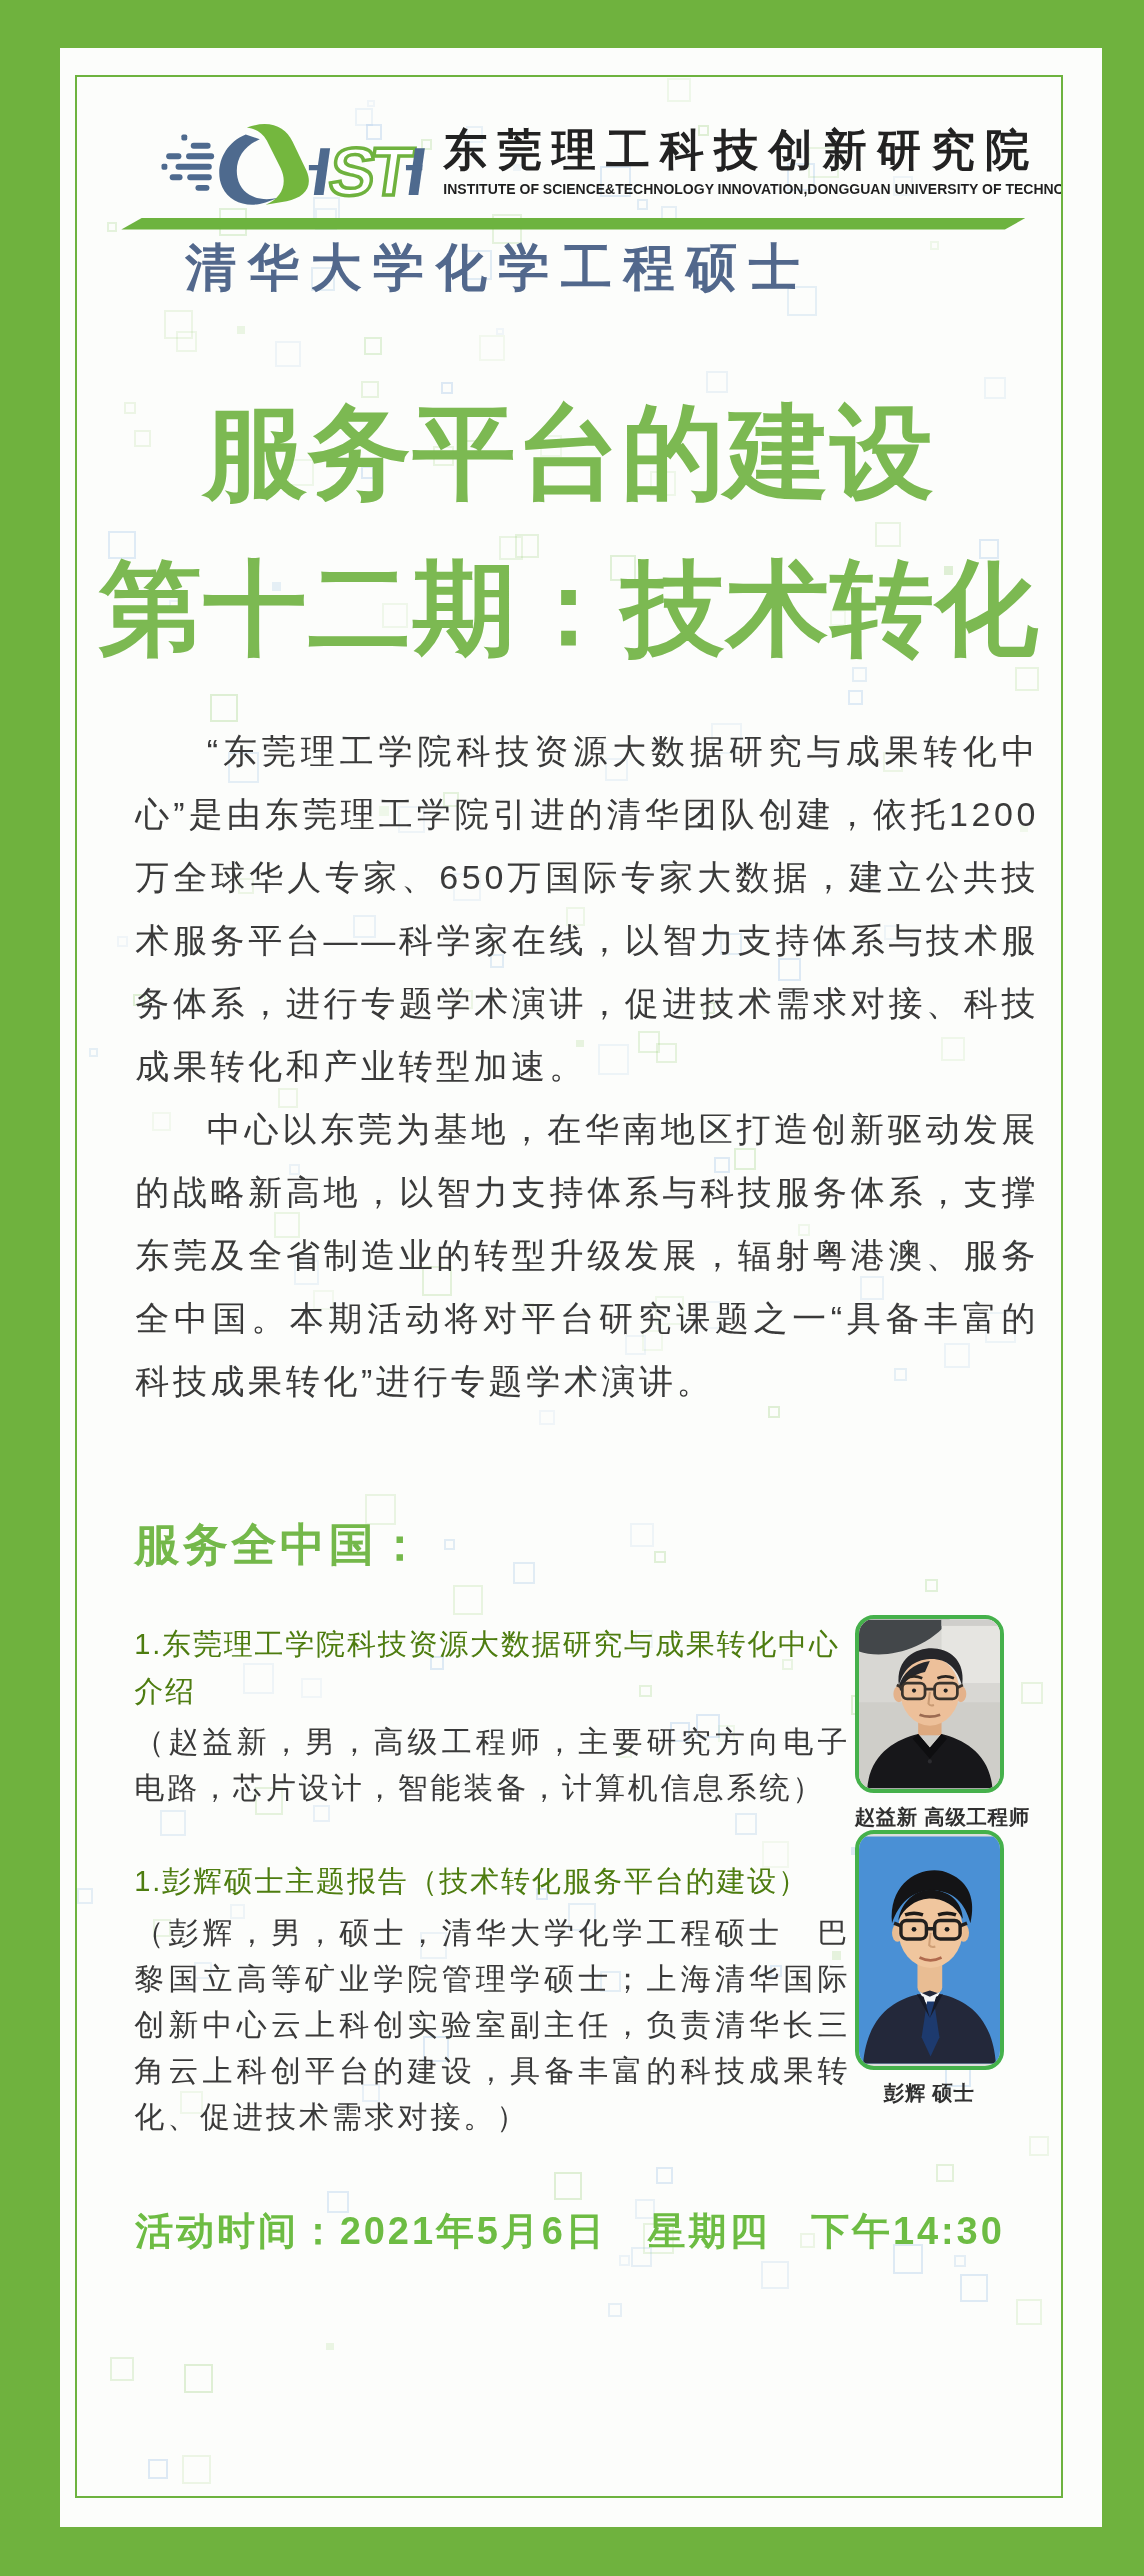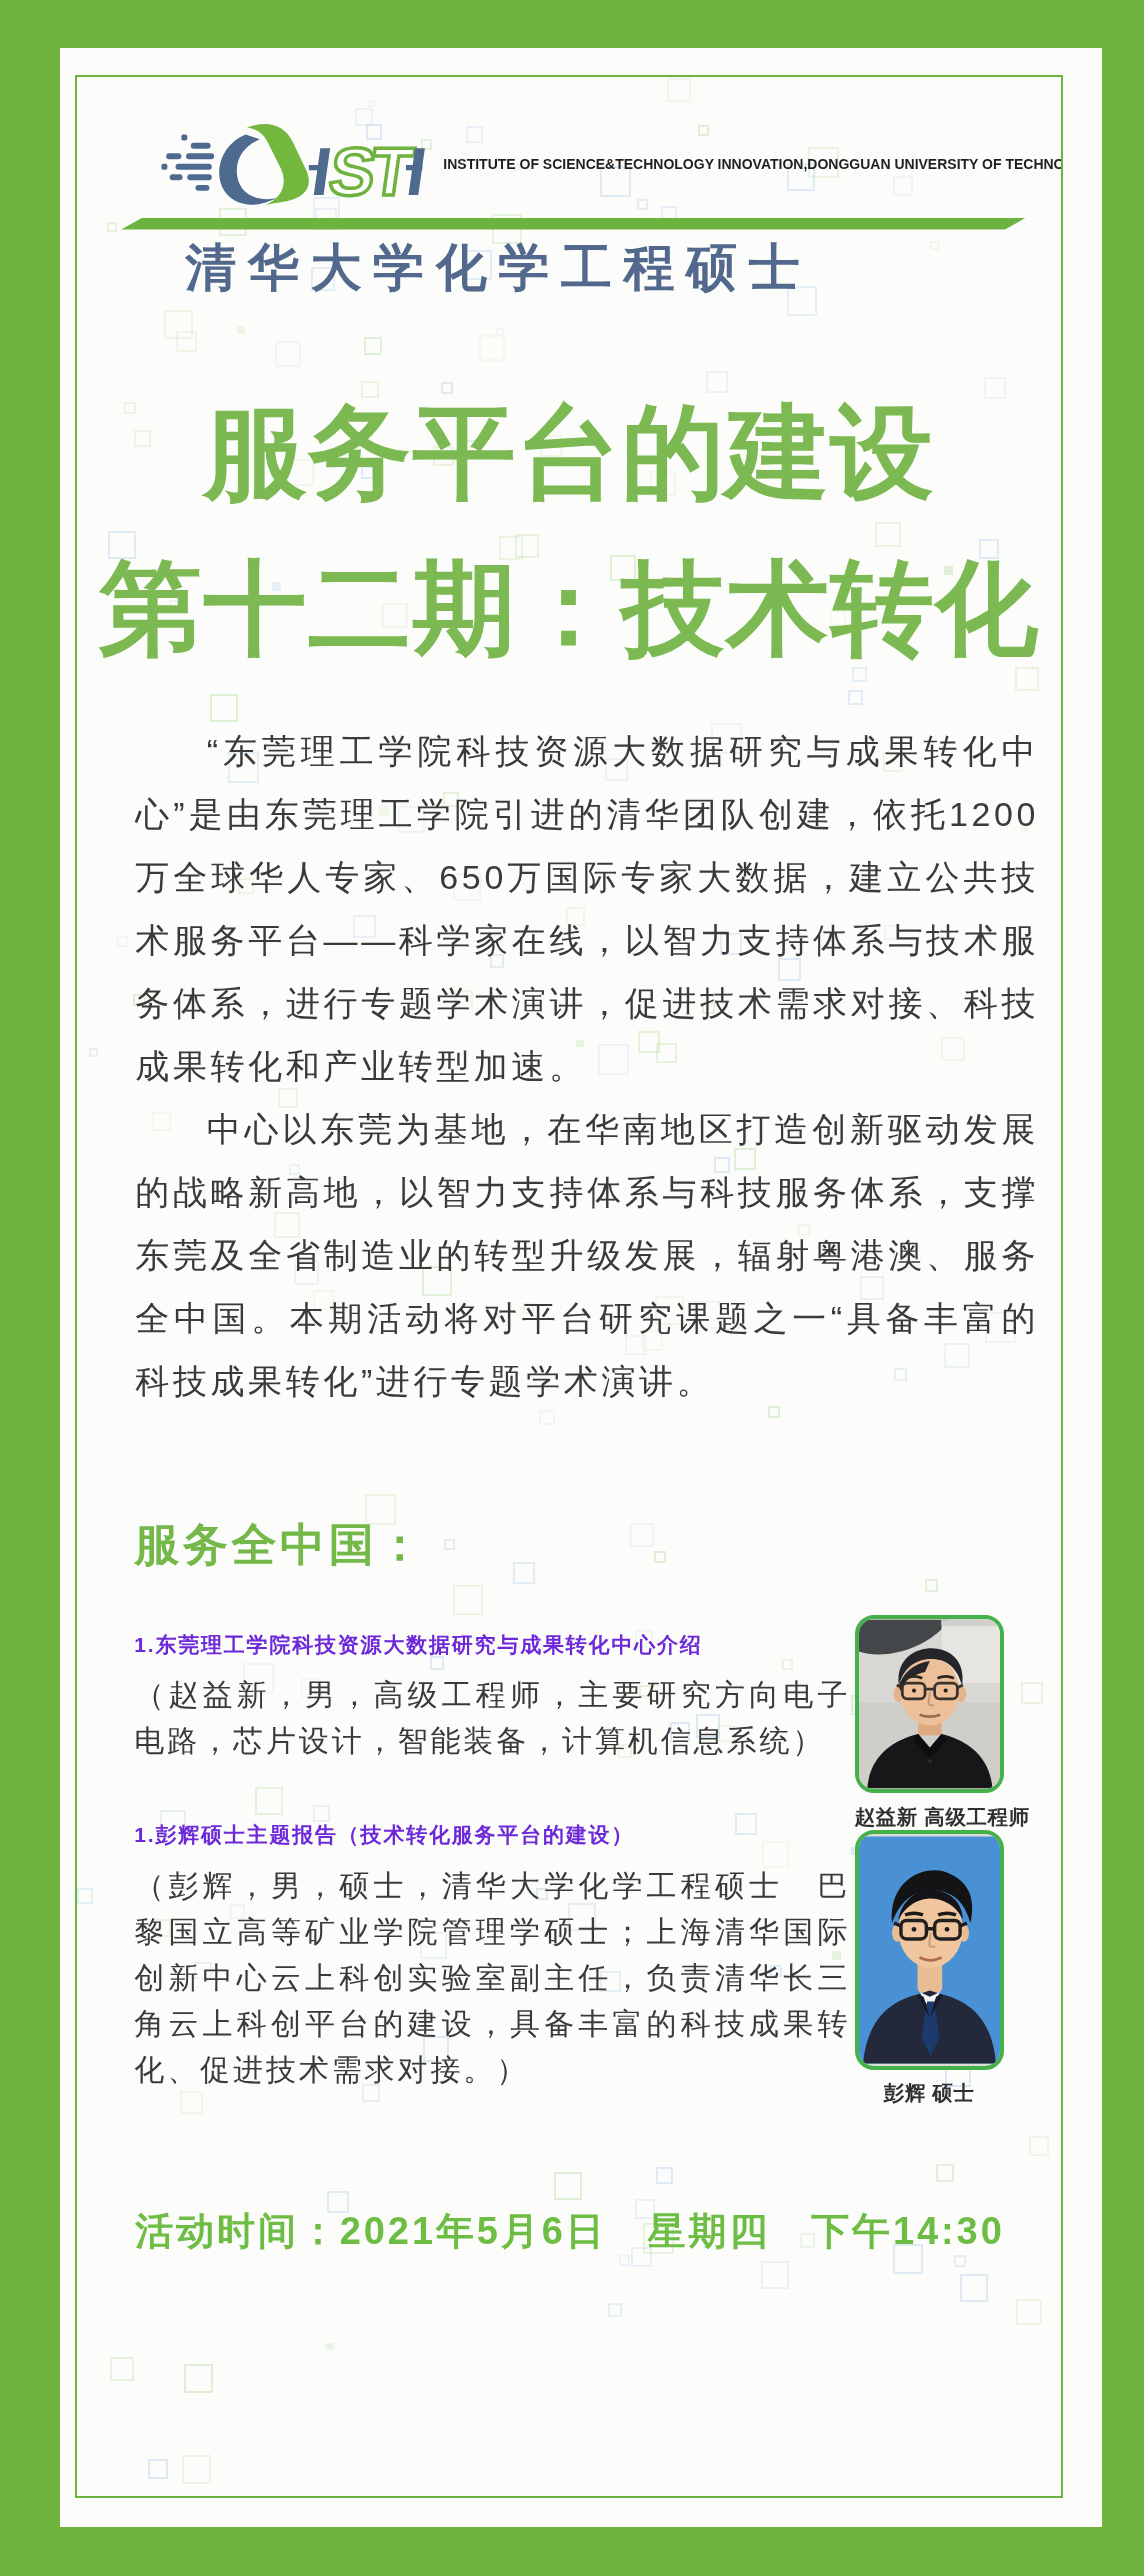--- a/index.html
+++ b/index.html
@@ -27,21 +27,21 @@
 
   .intro{position:absolute;top:643px;left:58px;right:22px;font-size:34px;line-height:63px;
          color:#3a3a3a;text-align:justify;letter-spacing:3.6px;}
   .intro p{margin:0;text-indent:2.1em;}
 
   .agenda-heading{position:absolute;top:1445px;left:57px;font-size:45px;font-weight:900;
                   color:#74b84a;letter-spacing:3.6px;line-height:1;}
 
   .agenda{position:absolute;top:1544px;left:57px;right:0;display:flex;align-items:flex-start;}
   .agenda-left{width:716px;flex:none;}
-  .item-title{font-size:21px;line-height:47px;font-weight:700;color:#6d28d9;letter-spacing:1.8px;}
+  .item-title{font-size:29px;line-height:47px;font-weight:400;color:#4d7c0f;letter-spacing:1.8px;}
   .item-desc{margin-top:4.4px;font-size:30px;line-height:46px;color:#3a3a3a;letter-spacing:2.9px;text-align:justify;}
   .item2{margin-top:47px;}
 
   .agenda-right{margin-left:4.4px;width:211px;margin-top:-5.8px;}
   .agenda-right figure{margin:0;width:149px;text-align:center;}
   .fig2{margin-top:19px;}
   .photo{width:149px;border:4.4px solid #45b14b;border-radius:19px;overflow:hidden;box-sizing:border-box;
          background:#ddd;}
   .photo svg{display:block;width:100%;height:100%;}
   .photo1{height:178px;}
@@ -252,20 +252,21 @@
               <g transform="skewX(-8)" style="font-weight:900;font-size:116px;font-family:'Liberation Sans','DejaVu Sans',sans-serif;">
                 <text x="278" y="138" fill="#4e6a8e">I</text>
                 <text x="308" y="138" fill="#ffffff" stroke="#6fb23e" stroke-width="6">S</text>
                 <text x="378" y="138" fill="#ffffff" stroke="#6fb23e" stroke-width="6">T</text>
                 <text x="440" y="138" fill="#4e6a8e">I</text>
               </g>
               <rect x="258" y="86" width="24" height="9" fill="#4e6a8e"></rect>
               <rect x="424" y="86" width="28" height="9" fill="#4e6a8e"></rect>
             </svg>
             <div>
+              <div class="org-cn">东莞理工科技创新研究院</div>
               <div class="org-en">INSTITUTE OF SCIENCE&amp;TECHNOLOGY INNOVATION,DONGGUAN UNIVERSITY OF TECHNOLOGY</div>
             </div>
           </header>
 
           <div class="green-bar"></div>
 
           <div class="series">清华大学化学工程硕士</div>
 
           <div class="main-title">
             <div>服务平台的建设</div>

